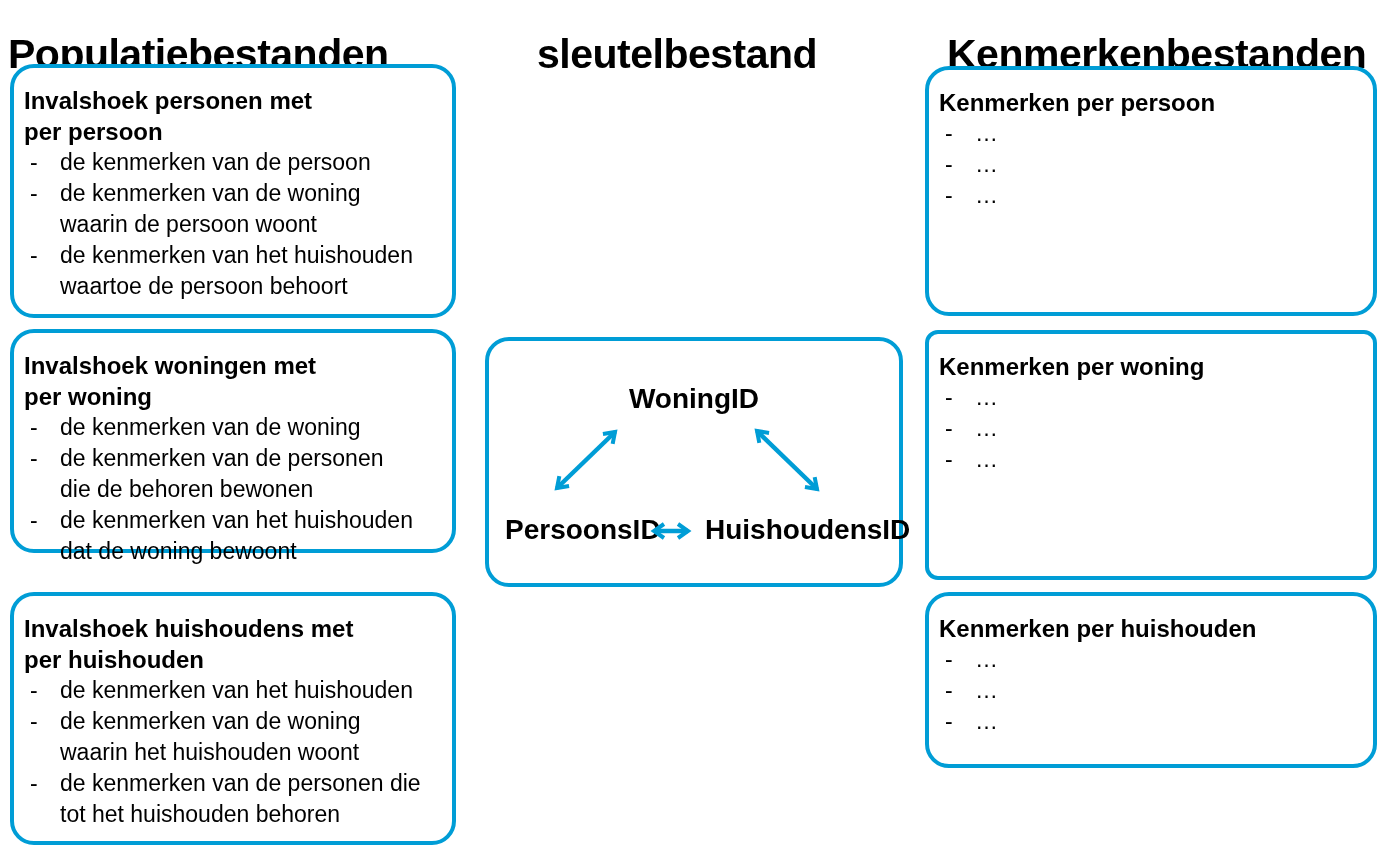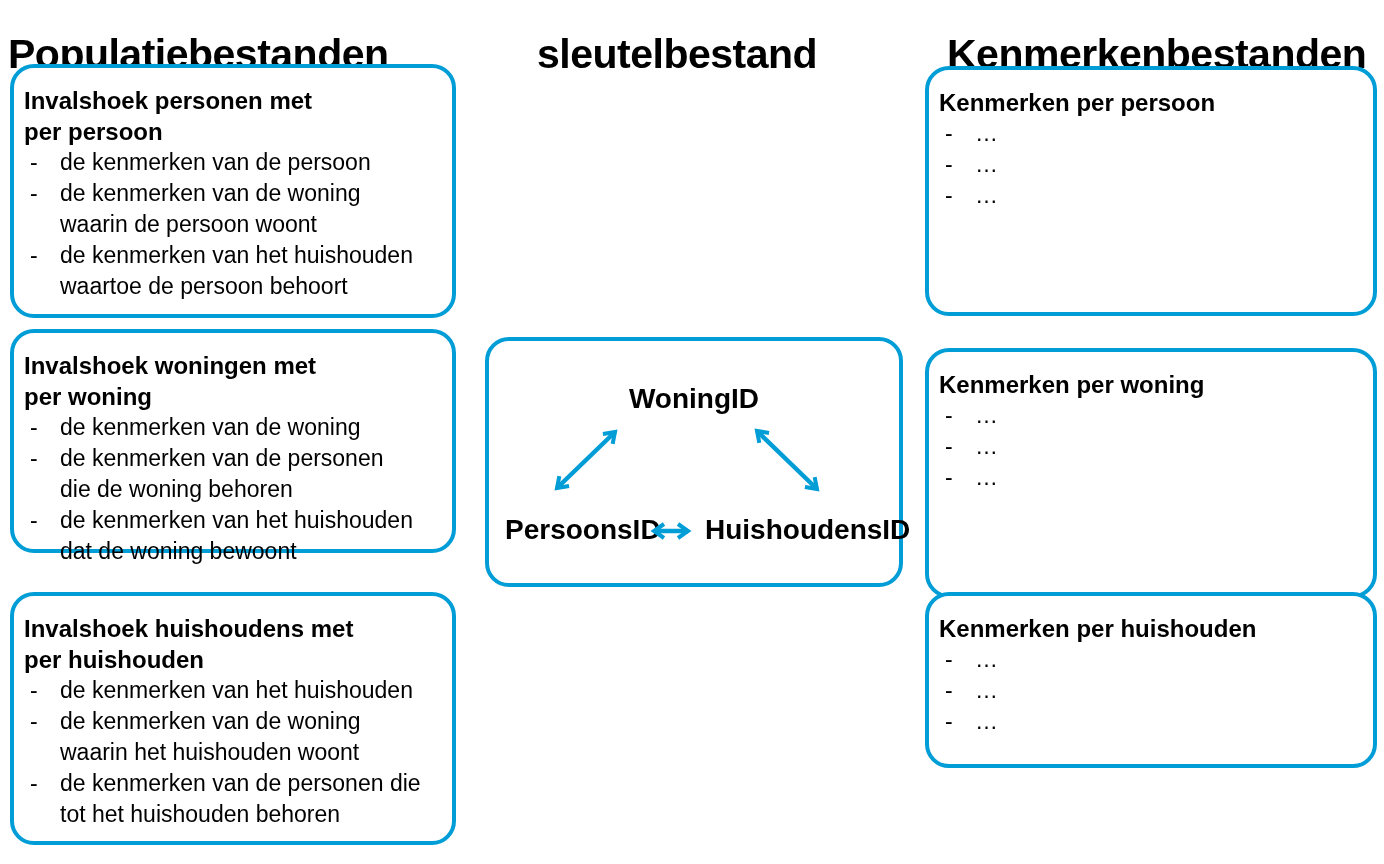--- a/index.html
+++ b/index.html
@@ -96,21 +96,21 @@
     </div>
     <ul class="items">
       <li>
         <span class="dash">-</span>
         <span class="l">de kenmerken van de woning</span>
         <span class="l"></span>
       </li>
       <li>
         <span class="dash">-</span>
         <span class="l">de kenmerken van de personen</span>
-        <span class="l">die de woning behoren</span>
+        <span class="l">die de behoren bewonen</span>
       </li>
       <li>
         <span class="dash">-</span>
         <span class="l">de kenmerken van het huishouden</span>
         <span class="l">dat de woning bewoont</span>
       </li>
     </ul>
   </section>
 
   <section class="box pop-box" style="top:592px; height:253px;">
@@ -166,21 +166,21 @@
         <span class="dash">-</span>
         <span class="l">…</span>
       </li>
       <li>
         <span class="dash">-</span>
         <span class="l">…</span>
       </li>
     </ul>
   </section>
 
-  <section class="box char-box" style="top:348px; height:250px;">
+  <section class="box char-box" style="top:330px; height:250px;border-radius:13px;">
     <div class="box-heading">
       <span class="l">Kenmerken per woning</span>
     </div>
     <ul class="items">
       <li>
         <span class="dash">-</span>
         <span class="l">…</span>
       </li>
       <li>
         <span class="dash">-</span>

